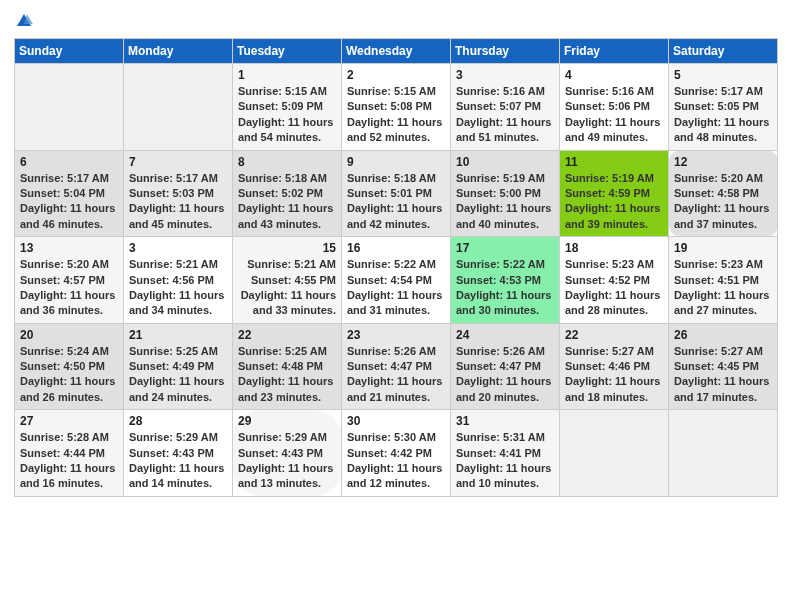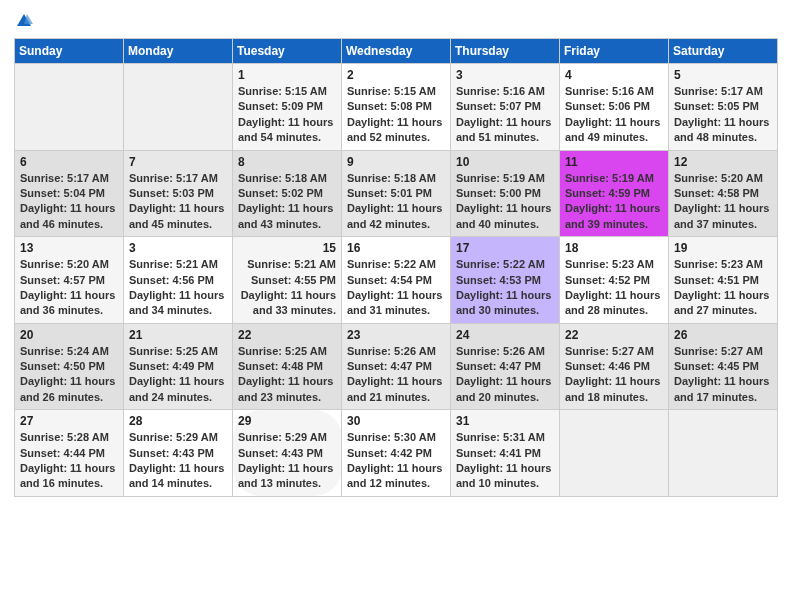--- a/index.html
+++ b/index.html
@@ -164,25 +164,25 @@
             <div class="cell-info">Sunrise: 5:18 AM<br>Sunset: 5:02 PM<br>Daylight: 11 hours and 43 minutes.</div>
           </td>
           <td style="background: rgb(232, 232, 232);">
             <span class="day-num">9</span>
             <div class="cell-info">Sunrise: 5:18 AM<br>Sunset: 5:01 PM<br>Daylight: 11 hours and 42 minutes.</div>
           </td>
           <td style="background: rgb(224, 224, 224);">
             <span class="day-num">10</span>
             <div class="cell-info">Sunrise: 5:19 AM<br>Sunset: 5:00 PM<br>Daylight: 11 hours and 40 minutes.</div>
           </td>
-          <td style="background: #d946ef;">
+          <td style="background: #84cc16;">
             <span class="day-num">11</span>
             <div class="cell-info">Sunrise: 5:19 AM<br>Sunset: 4:59 PM<br>Daylight: 11 hours and 39 minutes.</div>
           </td>
-          <td style="background: rgb(224, 224, 224);">
+          <td style="background: rgb(224, 224, 224); border-radius: 12px;">
             <span class="day-num">12</span>
             <div class="cell-info">Sunrise: 5:20 AM<br>Sunset: 4:58 PM<br>Daylight: 11 hours and 37 minutes.</div>
           </td>
         </tr>
         <tr>
           <td style="background: rgb(245, 245, 245);">
             <span class="day-num">13</span>
             <div class="cell-info">Sunrise: 5:20 AM<br>Sunset: 4:57 PM<br>Daylight: 11 hours and 36 minutes.</div>
           </td>
           <td style="background: rgb(255, 255, 255);">
@@ -190,21 +190,21 @@
             <div class="cell-info">Sunrise: 5:21 AM<br>Sunset: 4:56 PM<br>Daylight: 11 hours and 34 minutes.</div>
           </td>
           <td style="background: rgb(245, 245, 245); text-align: right;">
             <span class="day-num">15</span>
             <div class="cell-info">Sunrise: 5:21 AM<br>Sunset: 4:55 PM<br>Daylight: 11 hours and 33 minutes.</div>
           </td>
           <td style="background: rgb(255, 255, 255);">
             <span class="day-num">16</span>
             <div class="cell-info">Sunrise: 5:22 AM<br>Sunset: 4:54 PM<br>Daylight: 11 hours and 31 minutes.</div>
           </td>
-          <td style="background: #c4b5fd;">
+          <td style="background: #86efac;">
             <span class="day-num">17</span>
             <div class="cell-info">Sunrise: 5:22 AM<br>Sunset: 4:53 PM<br>Daylight: 11 hours and 30 minutes.</div>
           </td>
           <td style="background: rgb(255, 255, 255);">
             <span class="day-num">18</span>
             <div class="cell-info">Sunrise: 5:23 AM<br>Sunset: 4:52 PM<br>Daylight: 11 hours and 28 minutes.</div>
           </td>
           <td style="background: rgb(245, 245, 245);">
             <span class="day-num">19</span>
             <div class="cell-info">Sunrise: 5:23 AM<br>Sunset: 4:51 PM<br>Daylight: 11 hours and 27 minutes.</div>

